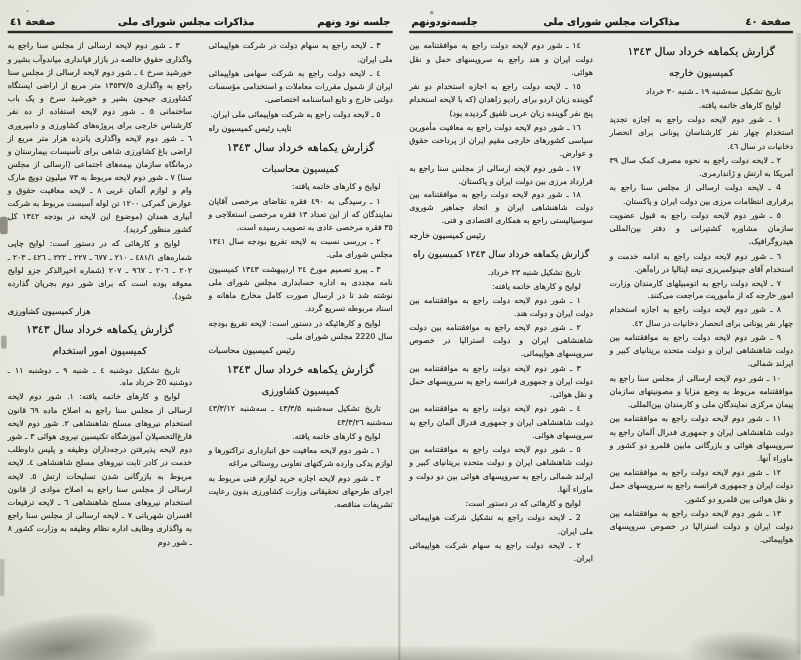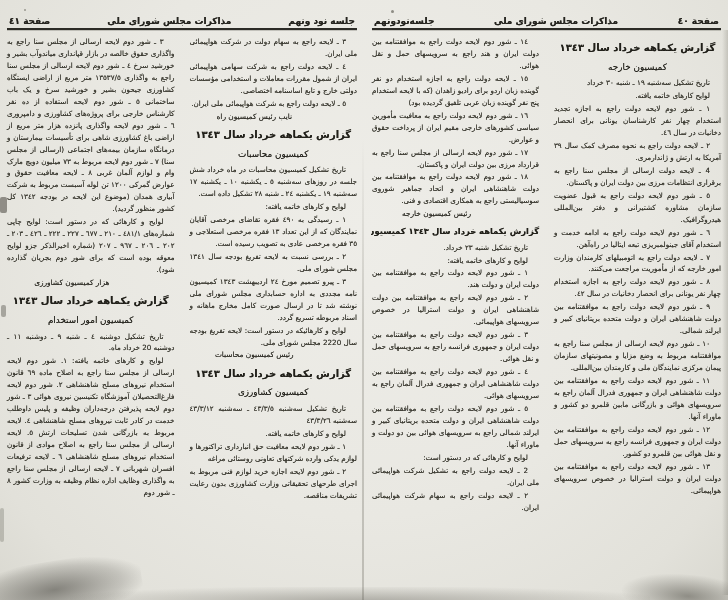--- a/index.html
+++ b/index.html
@@ -14,26 +14,26 @@
   .pg-header{
     display:flex;justify-content:space-between;align-items:baseline;
     font-weight:bold;font-size:9px;color:#24231e;padding:0 3px;
     text-shadow:0 0 .4px rgba(35,34,28,.8);
   }
   .pg-rule{border-top:2.5px solid #2c2b26;margin:2px 1px 6px 1px;box-shadow:0 .6px 0 rgba(44,43,38,.35);}
   .cols{display:flex;gap:15px;height:544px;overflow:hidden;padding:0 1px;}
   .col{flex:1;min-width:0;font-size:7.2px;line-height:1.66;color:#39382f;
        text-align:justify;text-shadow:0 0 .45px rgba(55,54,46,.75);}
   .b-p{text-indent:11px;margin:0 0 1px 0;}
-  .b-h1{font-weight:bold;font-size:10px;text-align:center;text-indent:0;
+  .b-h1{font-weight:normal;font-size:10px;text-align:center;text-indent:0;
         margin:4px 0 3px 0;white-space:nowrap;color:#201f19;letter-spacing:.2px;}
   .b-h1.small{font-size:8.4px;}
   .b-h2{font-weight:normal;font-size:8.8px;text-align:center;text-indent:0;
         margin:1px 0 3px 0;color:#23221c;}
-  .b-sig{text-indent:0;text-align:center;margin:1px 38px 2px 0;font-size:7.4px;color:#2e2d26;}
+  .b-sig{text-indent:0;text-align:left;margin:1px 38px 2px 0;font-size:7.4px;color:#2e2d26;}
   .artifact{position:absolute;pointer-events:none;}
   .gutter-line{left:362px;top:140px;width:2px;height:460px;
     background:linear-gradient(to bottom,transparent,rgba(120,118,108,.30) 40%,rgba(110,108,98,.34));}
   .right-edge{left:722px;top:30px;width:6px;height:565px;
     background:linear-gradient(to right,transparent,rgba(115,113,103,.28));}
   .smudge-bl{left:-18px;top:560px;width:160px;height:52px;transform:rotate(-9deg);
     background:radial-gradient(ellipse at 45% 55%,rgba(58,56,50,.55),rgba(58,56,50,.18) 55%,transparent 75%);}
   .smudge-bottom{left:70px;top:587px;width:580px;height:18px;
     background:radial-gradient(ellipse at 50% 80%,rgba(92,90,82,.42),transparent 78%);}
   .smudge-br{left:622px;top:574px;width:120px;height:36px;transform:rotate(5deg);
@@ -105,21 +105,20 @@
     </div>
     <div class="pg-rule"></div>
     <div class="cols">
       <div class="col">
           <div class="b-p">٣ ـ لایحه راجع به سهام دولت در شرکت هواپیمائی ملی ایران.</div>
           <div class="b-p">٤ ـ لایحه دولت راجع به شرکت سهامی هواپیمائی ایران از شمول مقررات معاملات و استخدامی مؤسسات دولتی خارج و تابع اساسنامه اختصاصی.</div>
           <div class="b-p">٥ ـ لایحه دولت راجع به شرکت هواپیمائی ملی ایران.</div>
           <div class="b-sig">نایب رئیس کمیسیون راه</div>
           <div class="b-h1">گزارش یکماهه خرداد سال ١٣٤٣</div>
           <div class="b-h2">کمیسیون محاسبات</div>
-          <div class="b-p">تاریخ تشکیل کمیسیون محاسبات در ماه خرداد شش جلسه در روزهای سه‌شنبه ٥ ـ یکشنبه ١٠ ـ یکشنبه ١٧ سه‌شنبه ١٩ ـ یکشنبه ٢٤ ـ شنبه ٢٨ تشکیل داده است.</div>
           <div class="b-p">لوایح و کارهای خاتمه یافته:</div>
           <div class="b-p">١ ـ رسیدگی به ٤٩٠ فقره تقاضای مرخصی آقایان نمایندگان که از این تعداد ١٣ فقره مرخصی استعلاجی و ٣٥ فقره مرخصی عادی به تصویب رسیده است.</div>
           <div class="b-p">٢ ـ بررسی نسبت به لایحه تفریغ بودجه سال ١٣٤١ مجلس شورای ملی.</div>
           <div class="b-p">٣ ـ پیرو تصمیم مورخ ٢٤ اردیبهشت ١٣٤٣ کمیسیون نامه مجددی به اداره حسابداری مجلس شورای ملی نوشته شد تا در ارسال صورت کامل مخارج ماهانه و اسناد مربوطه تسریع گردد.</div>
           <div class="b-p">لوایح و کارهائیکه در دستور است: لایحه تفریغ بودجه سال 2220 مجلس شورای ملی.</div>
           <div class="b-sig">رئیس کمیسیون محاسبات</div>
           <div class="b-h1">گزارش یکماهه خرداد سال ١٣٤٣</div>
           <div class="b-h2">کمیسیون کشاورزی</div>
           <div class="b-p">تاریخ تشکیل سه‌شنبه ٤٣/٣/٥ ـ سه‌شنبه ٤٣/٣/١٢ سه‌شنبه ٤٣/٣/٢٦</div>
           <div class="b-p">لوایح و کارهای خاتمه یافته.</div>

